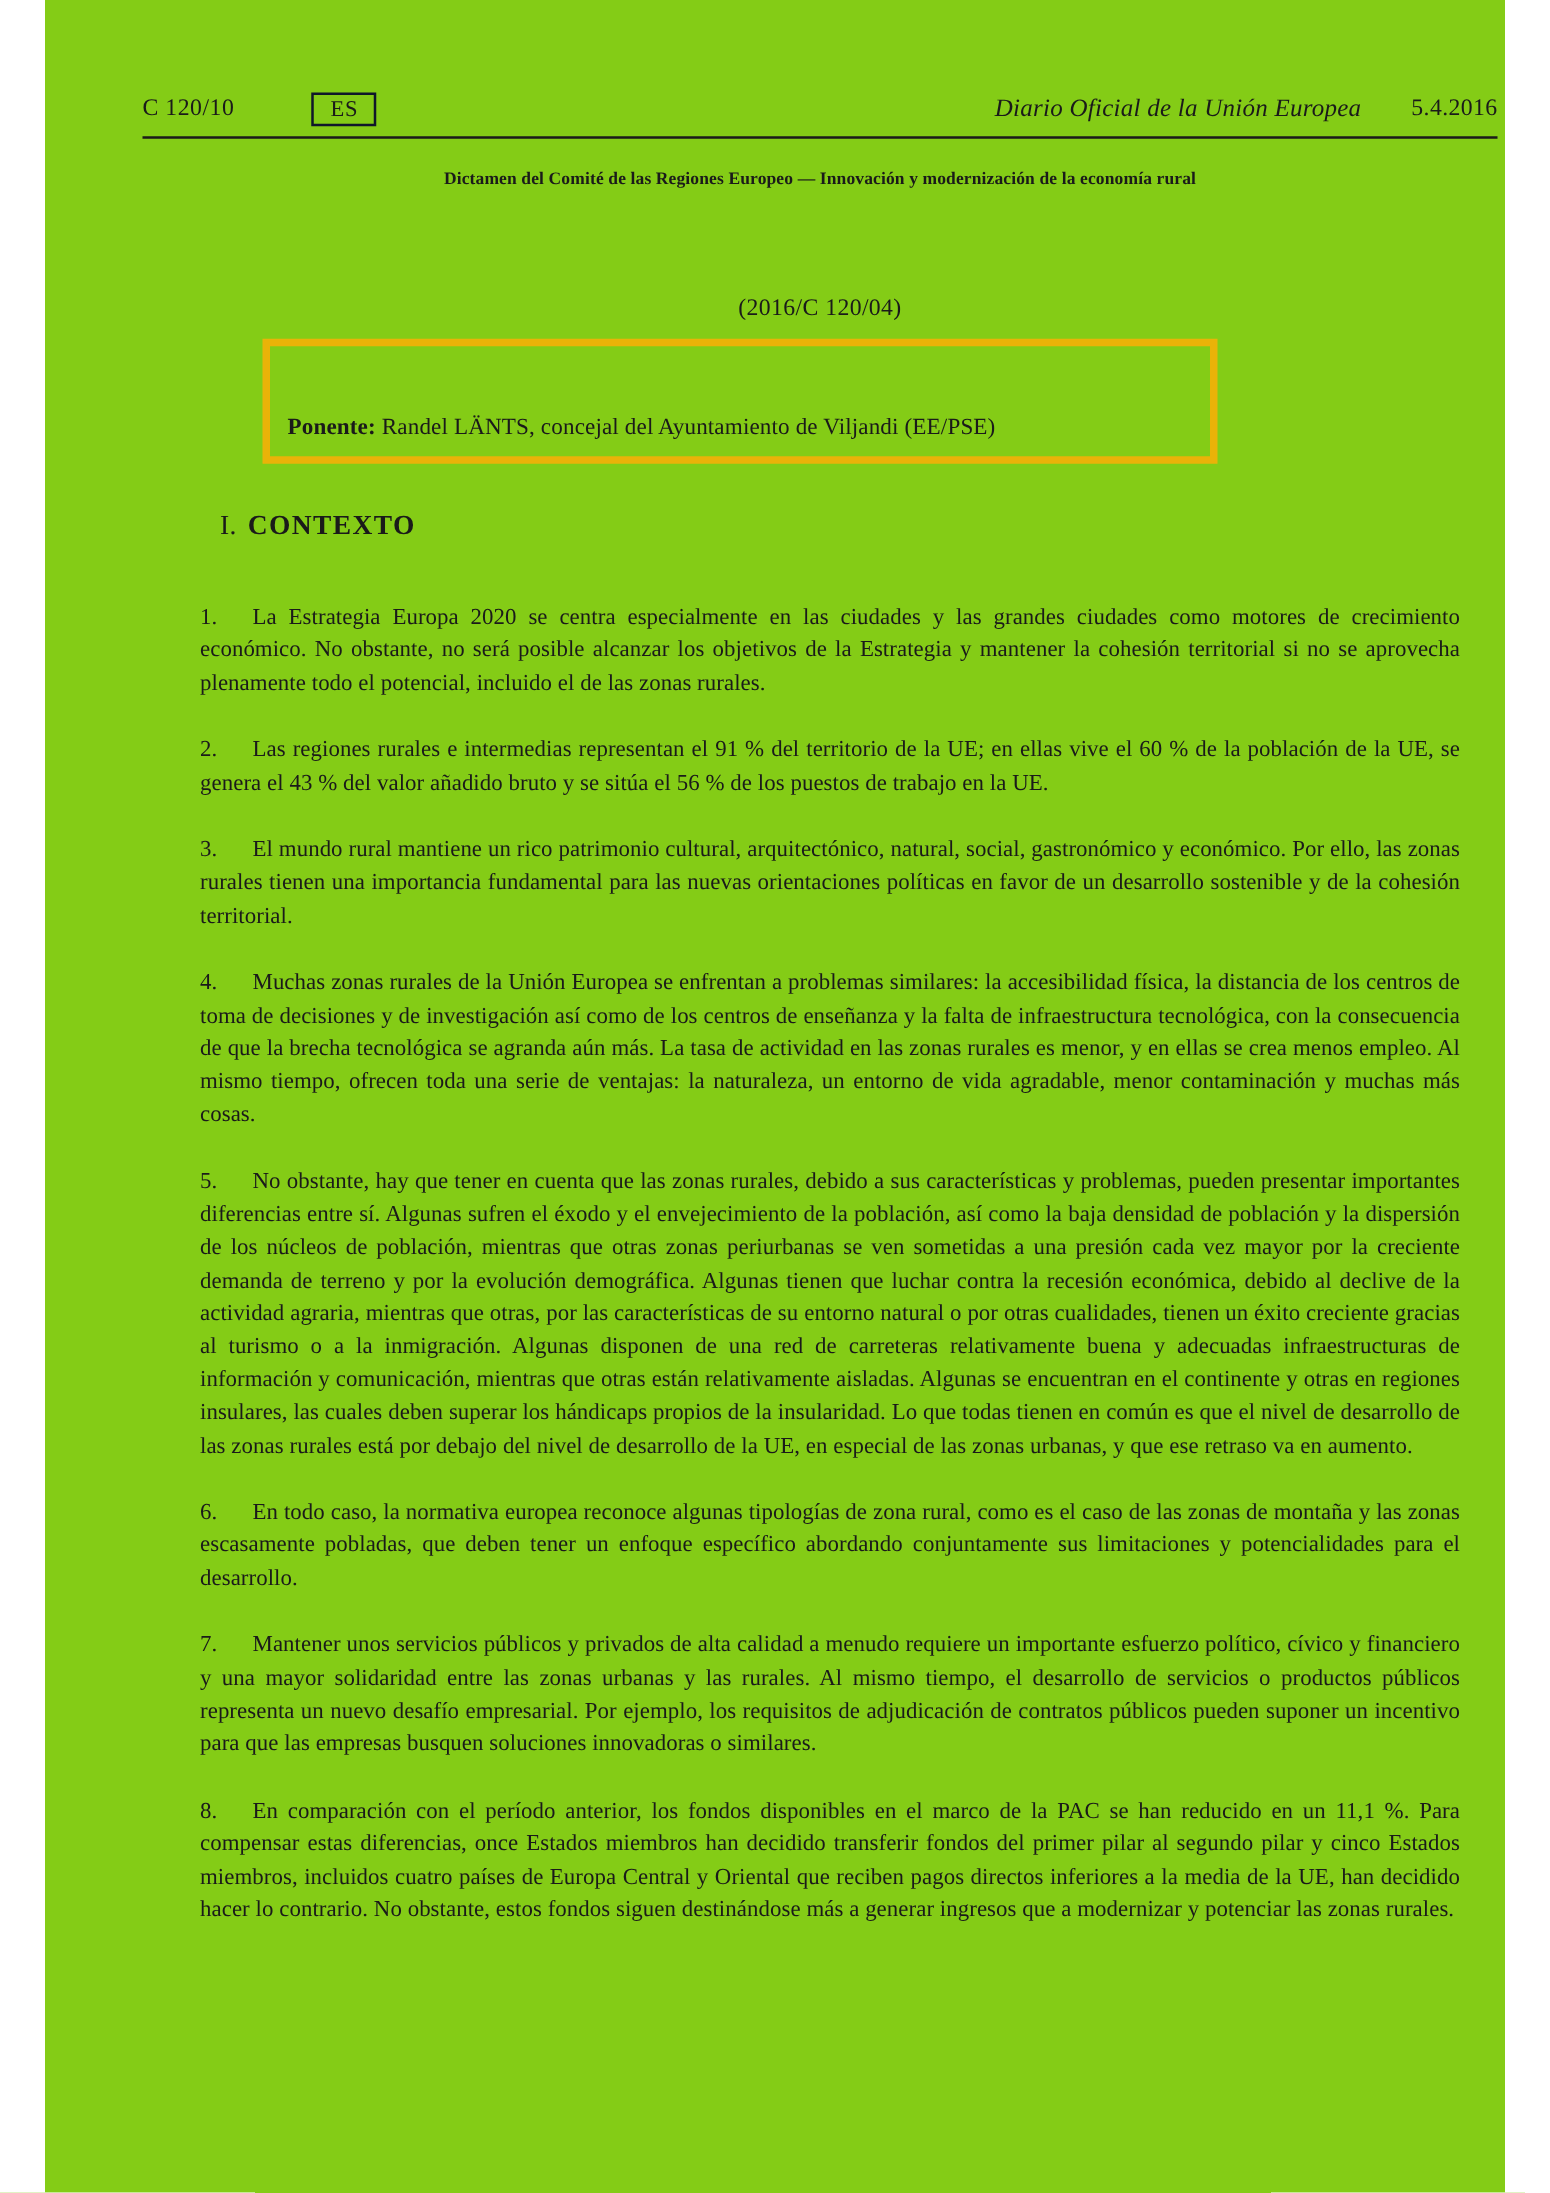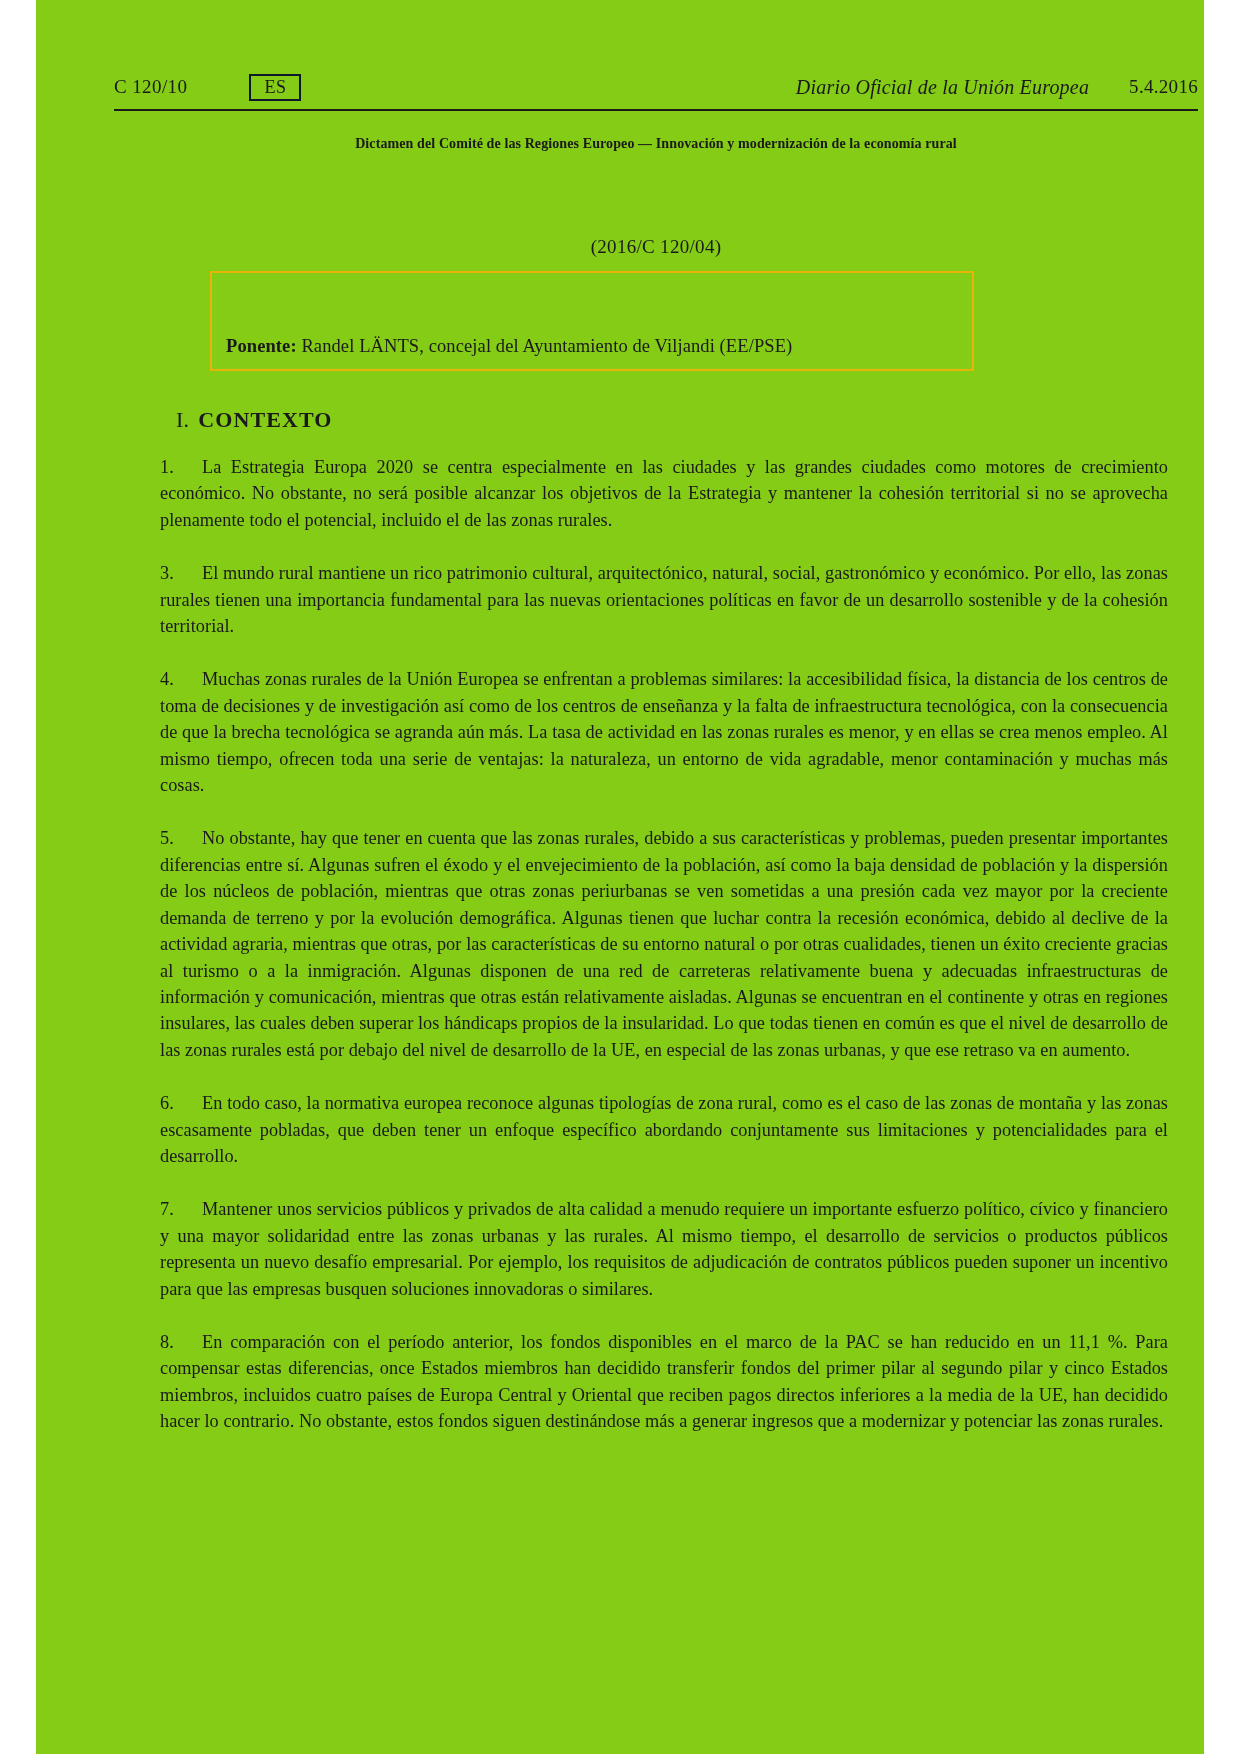--- a/index.html
+++ b/index.html
@@ -91,21 +91,21 @@
     margin-top: 28px;
   }
 
   
   .ponente-box {
     position: absolute;
     left: 174px;
     top: 271px;
     width: 764px;
     height: 100px;
-    border: 2px solid #eab308;
+    border: 6px solid #eab308;
     box-sizing: border-box;
   }
   .ponente-line {
     position: absolute;
     left: 14px;
     bottom: 12px;
     font-size: 18.5px;
     letter-spacing: 0.1px;
     white-space: nowrap;
   }
@@ -127,21 +127,21 @@
   .section-heading .label {
     font-weight: bold;
     letter-spacing: 1.1px;
     margin-left: 9px;
   }
 
   
   .body {
     position: absolute;
     left: 124px;
-    top: 454px;
+    top: 480px;
     width: 1008px;
   }
   .para {
     position: relative;
     font-size: 18.3px;
     line-height: 26.4px;
     text-align: justify;
     text-justify: inter-word;
     margin: 0 0 27px 0;
     letter-spacing: 0.05px;
@@ -175,20 +175,21 @@
       <span>Randel LÄNTS, concejal del Ayuntamiento de Viljandi (EE/PSE)</span>
     </div>
   </div>
 
   <div class="section-heading">
     <span class="num">I.</span><span class="label">CONTEXTO</span>
   </div>
 
   <div class="body">
     <p class="para"><span class="pnum">1.</span><span>La Estrategia Europa 2020 se centra especialmente en las ciudades y las grandes ciudades como motores de crecimiento económico. No obstante, no será posible alcanzar los objetivos de la Estrategia y mantener la cohesión territorial si no se aprovecha plenamente todo el potencial, incluido el de las zonas rurales.</span></p>
+    <p class="para"><span class="pnum">2.</span><span>Las regiones rurales e intermedias representan el 91 % del territorio de la UE; en ellas vive el 60 % de la población de la UE, se genera el 43 % del valor añadido bruto y se sitúa el 56 % de los puestos de trabajo en la UE.</span></p>
     <p class="para"><span class="pnum">3.</span><span>El mundo rural mantiene un rico patrimonio cultural, arquitectónico, natural, social, gastronómico y económico. Por ello, las zonas rurales tienen una importancia fundamental para las nuevas orientaciones políticas en favor de un desarrollo sostenible y de la cohesión territorial.</span></p>
     <p class="para"><span class="pnum">4.</span><span>Muchas zonas rurales de la Unión Europea se enfrentan a problemas similares: la accesibilidad física, la distancia de los centros de toma de decisiones y de investigación así como de los centros de enseñanza y la falta de infraestructura tecnológica, con la consecuencia de que la brecha tecnológica se agranda aún más. La tasa de actividad en las zonas rurales es menor, y en ellas se crea menos empleo. Al mismo tiempo, ofrecen toda una serie de ventajas: la naturaleza, un entorno de vida agradable, menor contaminación y muchas más cosas.</span></p>
     <p class="para"><span class="pnum">5.</span><span>No obstante, hay que tener en cuenta que las zonas rurales, debido a sus características y problemas, pueden presentar importantes diferencias entre sí. Algunas sufren el éxodo y el envejecimiento de la población, así como la baja densidad de población y la dispersión de los núcleos de población, mientras que otras zonas periurbanas se ven sometidas a una presión cada vez mayor por la creciente demanda de terreno y por la evolución demográfica. Algunas tienen que luchar contra la recesión económica, debido al declive de la actividad agraria, mientras que otras, por las características de su entorno natural o por otras cualidades, tienen un éxito creciente gracias al turismo o a la inmigración. Algunas disponen de una red de carreteras relativamente buena y adecuadas infraestructuras de información y comunicación, mientras que otras están relativamente aisladas. Algunas se encuentran en el continente y otras en regiones insulares, las cuales deben superar los hándicaps propios de la insularidad. Lo que todas tienen en común es que el nivel de desarrollo de las zonas rurales está por debajo del nivel de desarrollo de la UE, en especial de las zonas urbanas, y que ese retraso va en aumento.</span></p>
     <p class="para"><span class="pnum">6.</span><span>En todo caso, la normativa europea reconoce algunas tipologías de zona rural, como es el caso de las zonas de montaña y las zonas escasamente pobladas, que deben tener un enfoque específico abordando conjuntamente sus limitaciones y potencialidades para el desarrollo.</span></p>
     <p class="para"><span class="pnum">7.</span><span>Mantener unos servicios públicos y privados de alta calidad a menudo requiere un importante esfuerzo político, cívico y financiero y una mayor solidaridad entre las zonas urbanas y las rurales. Al mismo tiempo, el desarrollo de servicios o productos públicos representa un nuevo desafío empresarial. Por ejemplo, los requisitos de adjudicación de contratos públicos pueden suponer un incentivo para que las empresas busquen soluciones innovadoras o similares.</span></p>
     <p class="para"><span class="pnum">8.</span><span>En comparación con el período anterior, los fondos disponibles en el marco de la PAC se han reducido en un 11,1 %. Para compensar estas diferencias, once Estados miembros han decidido transferir fondos del primer pilar al segundo pilar y cinco Estados miembros, incluidos cuatro países de Europa Central y Oriental que reciben pagos directos inferiores a la media de la UE, han decidido hacer lo contrario. No obstante, estos fondos siguen destinándose más a generar ingresos que a modernizar y potenciar las zonas rurales.</span></p>
   </div>
 
 </div>
 

